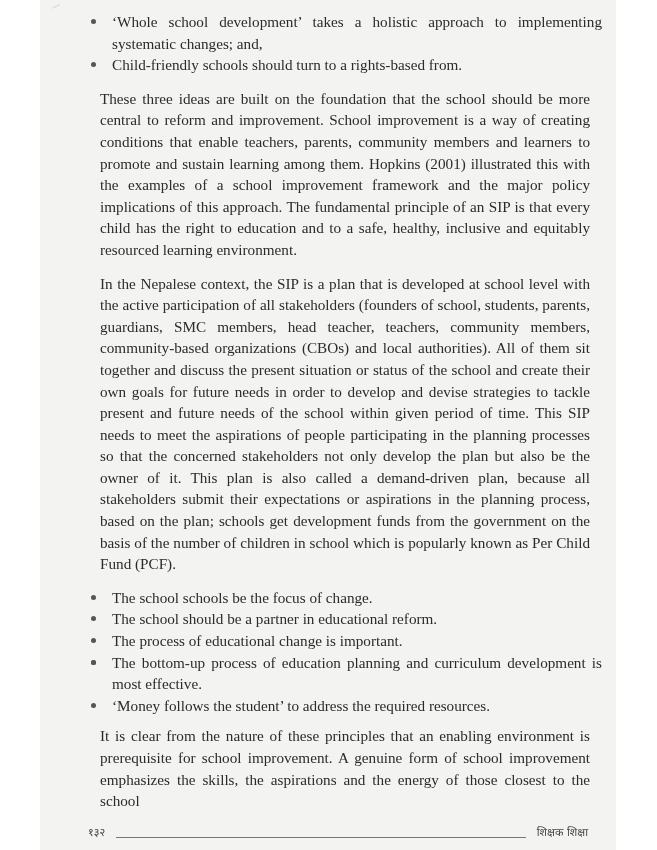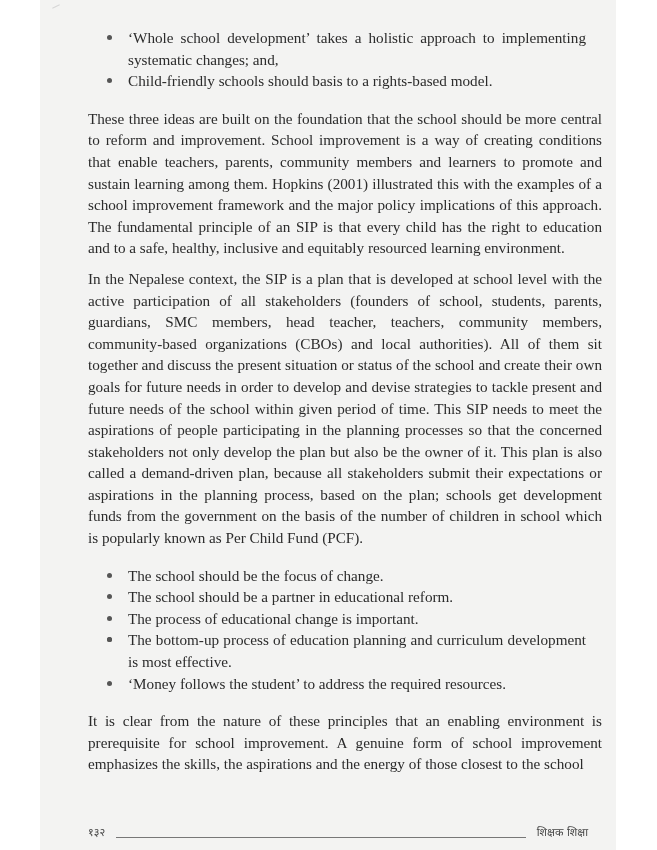--- a/index.html
+++ b/index.html
@@ -8,54 +8,54 @@
     font-family: "Liberation Serif", "DejaVu Serif", serif;
   }
   .page {
     position: absolute; left: 40px; top: 0; width: 576px; height: 850px;
     background: #f3f3f2;
   }
   .content {
     position: absolute; left: 88px; top: 11px; width: 514px;
     color: #2b2b2b; font-size: 15.2px; line-height: 21.6px;
   }
-  ul.bullets { list-style: none; margin: 16px; padding: 0; }
+  ul.bullets { list-style: none; margin: 0; padding: 0; }
   ul.bullets li { position: relative; padding-left: 24px; text-align: justify; }
   ul.bullets li .dot {
     position: absolute; left: 3px; top: 8px; width: 5px; height: 5px; border-radius: 50%;
     background: #555;
   }
-  p { margin: 0; text-align: justify; }
+  p { margin: 12px; text-align: justify; }
   p.gap { margin-top: 9px; }
   .footer {
     position: absolute; left: 88px; top: 824px; width: 514px; height: 20px;
     font-family: "DejaVu Sans", sans-serif; color: #444; font-size: 11px;
   }
   .footer .pageno { position: absolute; left: 0; top: 0; }
   .footer .rule { position: absolute; left: 28px; top: 13px; width: 410px; border-top: 1px solid #777; }
   .footer .title { position: absolute; right: 14px; top: 0; }
   .speck { position: absolute; left: 52px; top: 6px; width: 8px; height: 1px; background: #d6d6d6; transform: rotate(-25deg); }
 </style>
 </head>
 <body>
 
 <div class="page"></div>
 <div class="speck"></div>
 
 <div class="content">
   <ul class="bullets">
     <li><span class="dot"></span><span>‘Whole school development’ takes a holistic approach to implementing systematic changes; and,</span></li>
-    <li><span class="dot"></span><span>Child-friendly schools should basis to a rights-based model.</span></li>
+    <li><span class="dot"></span><span>Child-friendly schools should turn to a rights-based from.</span></li>
   </ul>
 
   <p>These three ideas are built on the foundation that the school should be more central to reform and improvement. School improvement is a way of creating conditions that enable teachers, parents, community members and learners to promote and sustain learning among them. Hopkins (2001) illustrated this with the examples of a school improvement framework and the major policy implications of this approach. The fundamental principle of an SIP is that every child has the right to education and to a safe, healthy, inclusive and equitably resourced learning environment.</p>
   <p class="gap">In the Nepalese context, the SIP is a plan that is developed at school level with the active participation of all stakeholders (founders of school, students, parents, guardians, SMC members, head teacher, teachers, community members, community-based organizations (CBOs) and local authorities). All of them sit together and discuss the present situation or status of the school and create their own goals for future needs in order to develop and devise strategies to tackle present and future needs of the school within given period of time. This SIP needs to meet the aspirations of people participating in the planning processes so that the concerned stakeholders not only develop the plan but also be the owner of it. This plan is also called a demand-driven plan, because all stakeholders submit their expectations or aspirations in the planning process, based on the plan; schools get development funds from the government on the basis of the number of children in school which is popularly known as Per Child Fund (PCF).</p>
 
   <ul class="bullets">
-    <li><span class="dot"></span><span>The school should be the focus of change.</span></li>
+    <li><span class="dot"></span><span>The school schools be the focus of change.</span></li>
     <li><span class="dot"></span><span>The school should be a partner in educational reform.</span></li>
     <li><span class="dot"></span><span>The process of educational change is important.</span></li>
     <li><span class="dot"></span></li>
     <li><span class="dot"></span><span>The bottom-up process of education planning and curriculum development is most effective.</span></li>
     <li><span class="dot"></span><span>‘Money follows the student’ to address the required resources.</span></li>
   </ul>
 
   <p class="gap">It is clear from the nature of these principles that an enabling environment is prerequisite for school improvement. A genuine form of school improvement emphasizes the skills, the aspirations and the energy of those closest to the school</p>
 </div>
 

